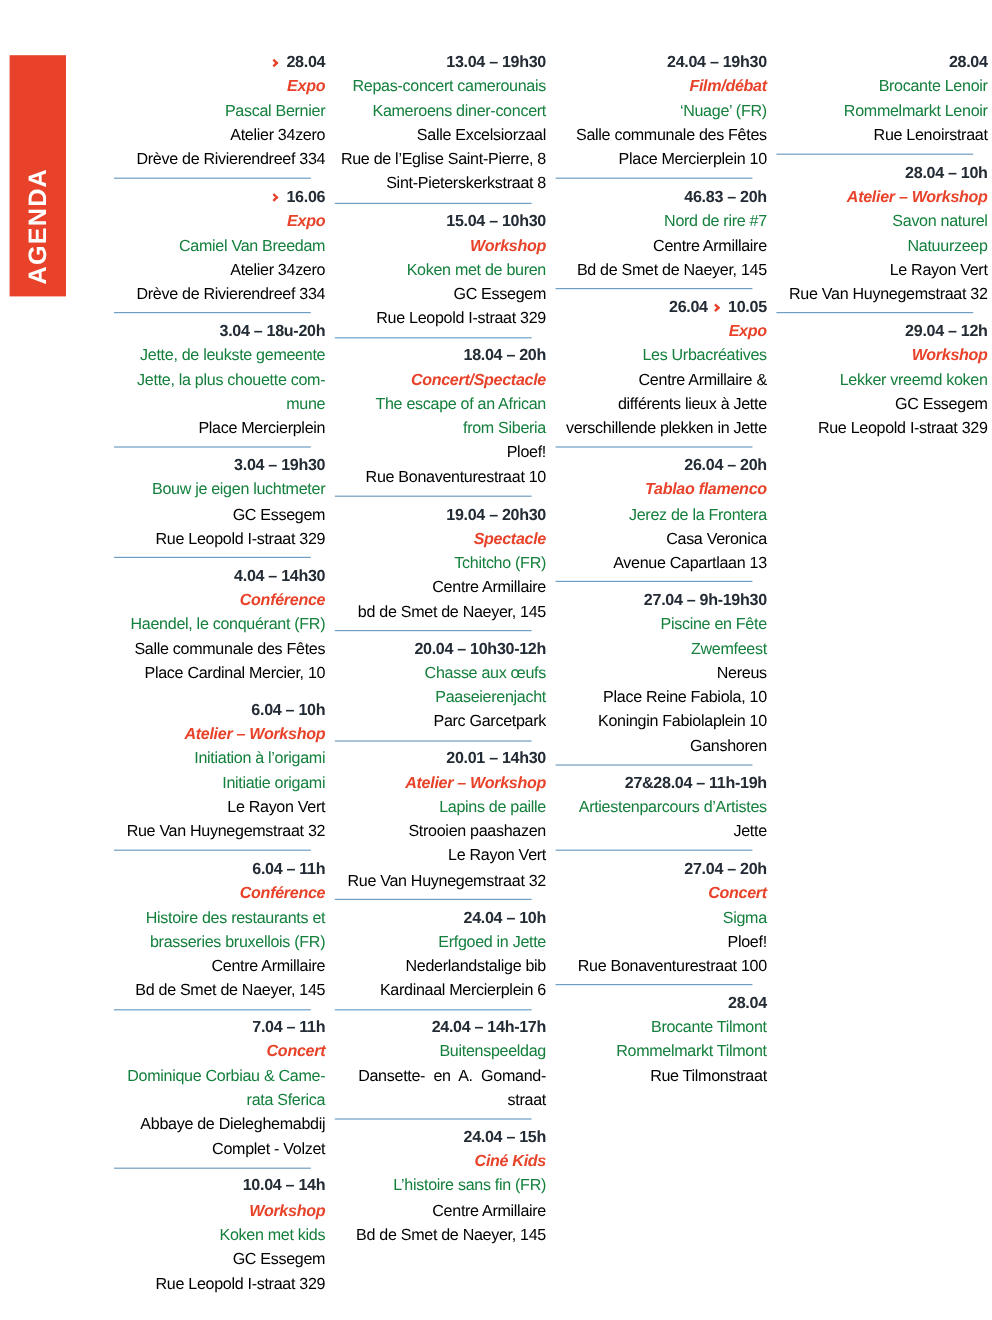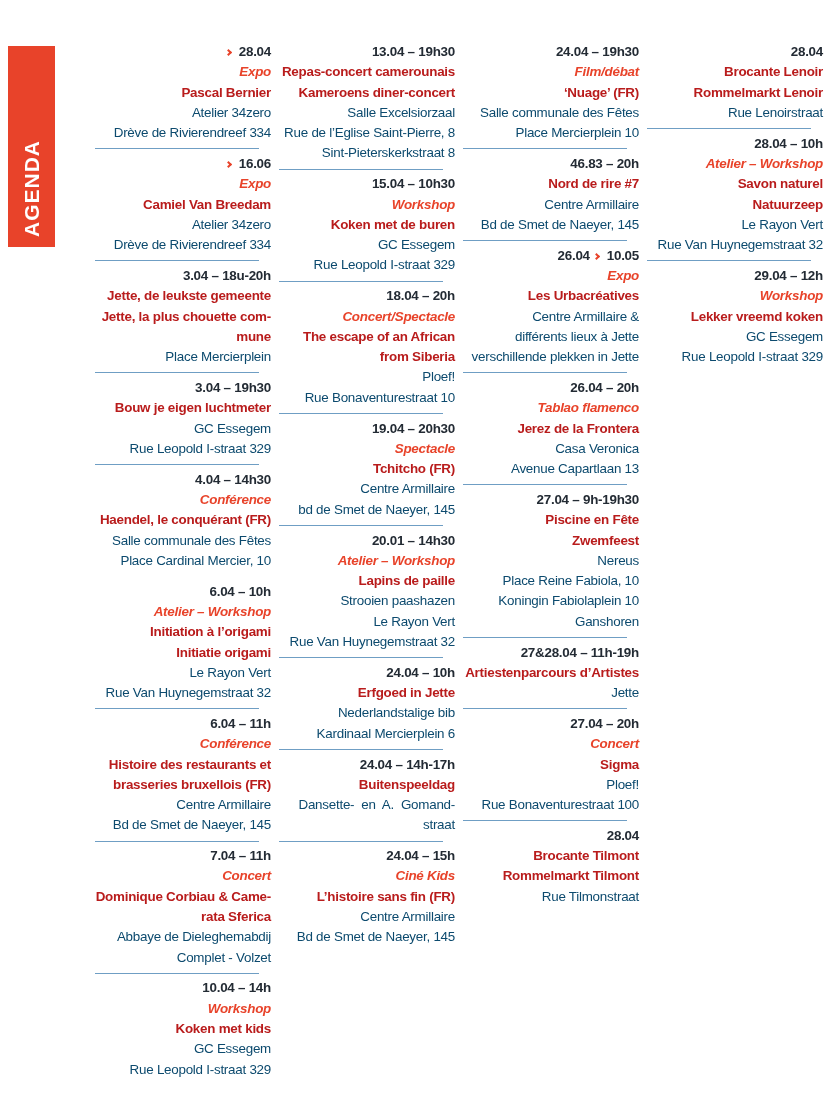--- a/index.html
+++ b/index.html
@@ -18,22 +18,22 @@
     padding-top:10px; 
   }
   .cols {
     position:absolute; left:95px; top:42px;
     display:flex; gap:8px;text-align:right;
   }
   .col { width:176px; }
   .event { font-size:13.4px; line-height:20.3px; letter-spacing:-0.25px; }
   .date  { font-weight:bold; color:#232b34; white-space:pre; }
   .cat   { font-weight:bold; font-style:italic; color:#e8432a; white-space:pre;margin-left:17px; }
-  .title { font-weight:bold; color:#b91c1c; white-space:pre; }
-  .details { color:#0c4a6e; white-space:pre; }
+  .title { font-weight:normal; color:#15803d; white-space:pre; }
+  .details { color:#000000; white-space:pre; }
   .sep {
     width:164px; height:0; border-top:1.5px solid #6f9ec4;
     margin:5px 0 4.5px 0;
   }
   .sep.invisible { border-top-color:transparent; }
   .chev {
     display:inline-block; width:5px; height:5px;
     border-top:2.4px solid #e8432a; border-right:2.4px solid #e8432a;
     transform:rotate(45deg); margin:0 4px 1px 1px;
   }
@@ -165,20 +165,28 @@
 
   <div class="event">
     <div class="date">19.04 – 20h30</div>
     <div class="cat">Spectacle</div>
     <div class="title">Tchitcho (FR)</div>
     <div class="details">Centre Armillaire
 bd de Smet de Naeyer, 145</div>
     <div class="sep"></div>
   </div>
 
+  <div class="event">
+    <div class="date">20.04 – 10h30-12h</div>
+
+    <div class="title">Chasse aux œufs
+Paaseierenjacht</div>
+    <div class="details">Parc Garcetpark</div>
+    <div class="sep"></div>
+  </div>
 
   <div class="event">
     <div class="date">20.01 – 14h30</div>
     <div class="cat">Atelier – Workshop</div>
     <div class="title">Lapins de paille</div>
     <div class="details">Strooien paashazen
 Le Rayon Vert
 Rue Van Huynegemstraat 32</div>
     <div class="sep"></div>
   </div>

